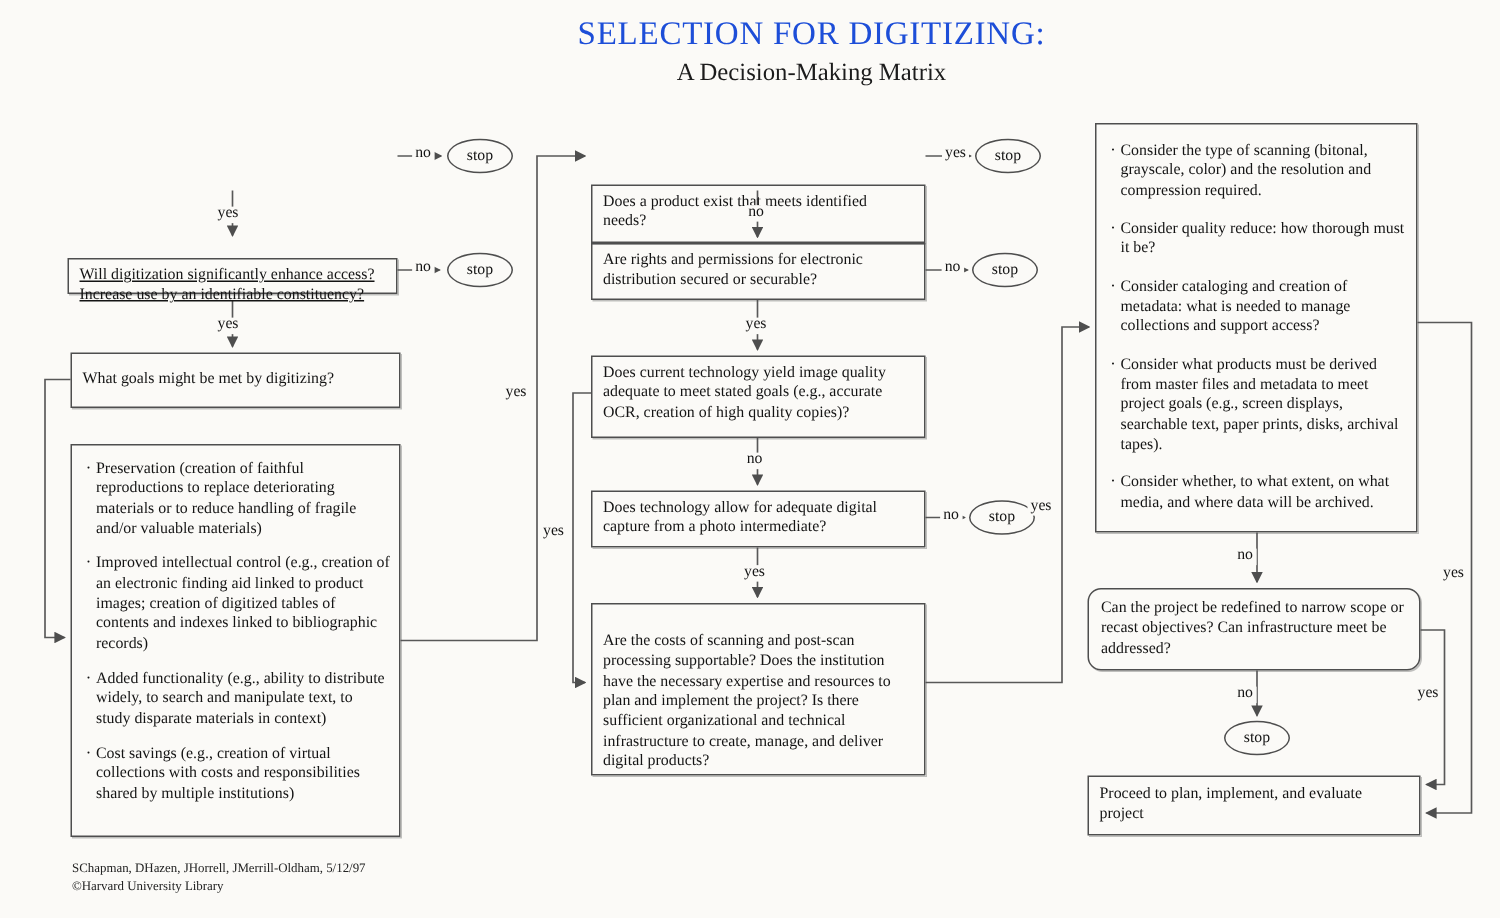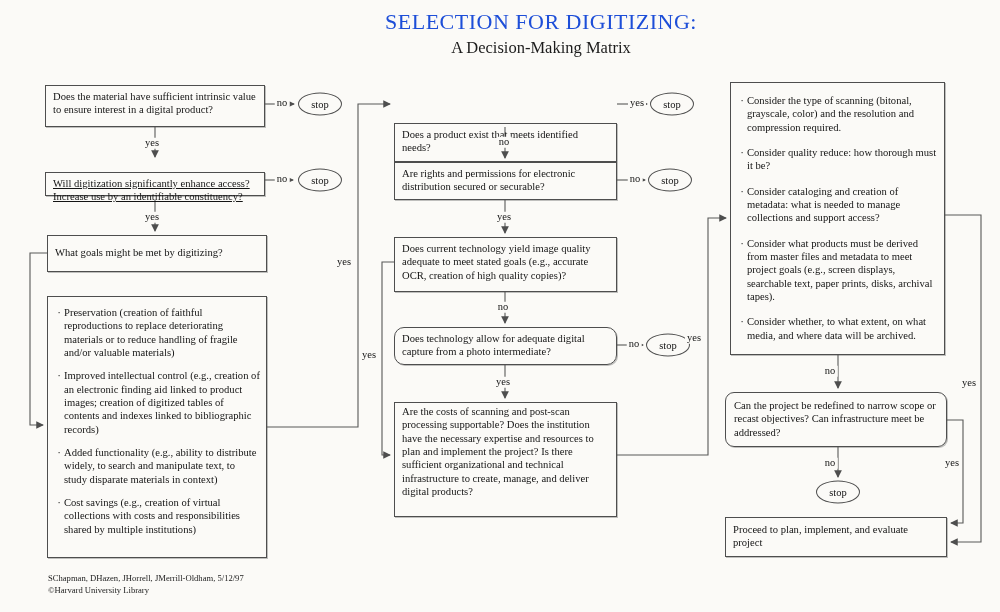--- a/index.html
+++ b/index.html
@@ -21,22 +21,22 @@
   .rounded{ border-radius:9px; }
 
   #box-intrinsic{ left:45px; top:85px;  width:220px; height:42px; }
   #box-access   { left:45px; top:172px; width:220px; height:24px;text-decoration:underline; }
   #box-goals    { left:47px; top:235px; width:220px; height:37px; padding-top:10px; }
   #box-goalslist{ left:47px; top:296px; width:220px; height:262px; padding:9px 6px 4px 6px; }
 
   #box-product  { left:394px; top:88px;  width:223px; height:39px;margin-top:35px; }
   #box-rights   { left:394px; top:162px; width:223px; height:38px; }
   #box-quality  { left:394px; top:237px; width:223px; height:55px; }
-  #box-photo    { left:394px; top:327px; width:223px; height:38px;border-radius:10px; }
-  #box-costs    { left:394px; top:402px; width:223px; height:115px; padding-top:2px; }
+  #box-photo    { left:394px; top:327px; width:223px; height:38px; }
+  #box-costs    { left:394px; top:402px; width:223px; height:115px; padding-top:18px; }
 
   #box-consider { left:730px; top:82px;  width:215px; height:273px; padding:11px 6px 4px 6px; }
   #box-redefine { left:725px; top:392px; width:222px; height:55px; padding:6px 8px; }
   #box-proceed  { left:725px; top:517px; width:222px; height:40px; padding-top:5px; }
 
   .bullet-item{ display:flex; margin-bottom:10px; }
   #box-consider .bullet-item{ margin-bottom:12px; }
   .bullet-glyph{ flex:0 0 10px; text-align:center; font-size:11px; }
   .bullet-text{ flex:1 1 auto; }
 
@@ -86,21 +86,20 @@
       <path d="M617,345 H643"></path>
       <path d="M505,365 V398"></path>
       <path d="M617,455 H708 V218 H726"></path>
       <path d="M838,355 V388"></path>
       <path d="M838,447 V477"></path>
       <path d="M947,420 H963 V523 H951"></path>
       <path d="M945,215 H981 V542 H951"></path>
     </g>
   </svg>
 
-  <div class="box" id="box-intrinsic">Does the material have sufficient intrinsic value to ensure interest in a digital product?</div>
   <div class="box" id="box-access">Will digitization significantly enhance access? Increase use by an identifiable constituency?</div>
   <div class="box" id="box-goals">What goals might be met by digitizing?</div>
   <div class="box" id="box-goalslist">
       <div class="bullet-item">
         <span class="bullet-glyph">·</span>
         <span class="bullet-text">Preservation (creation of faithful reproductions to replace deteriorating materials or to reduce handling of fragile and/or valuable materials)</span>
       </div>
       <div class="bullet-item">
         <span class="bullet-glyph">·</span>
         <span class="bullet-text">Improved intellectual control (e.g., creation of an electronic finding aid linked to product images; creation of digitized tables of contents and indexes linked to bibliographic records)</span>

